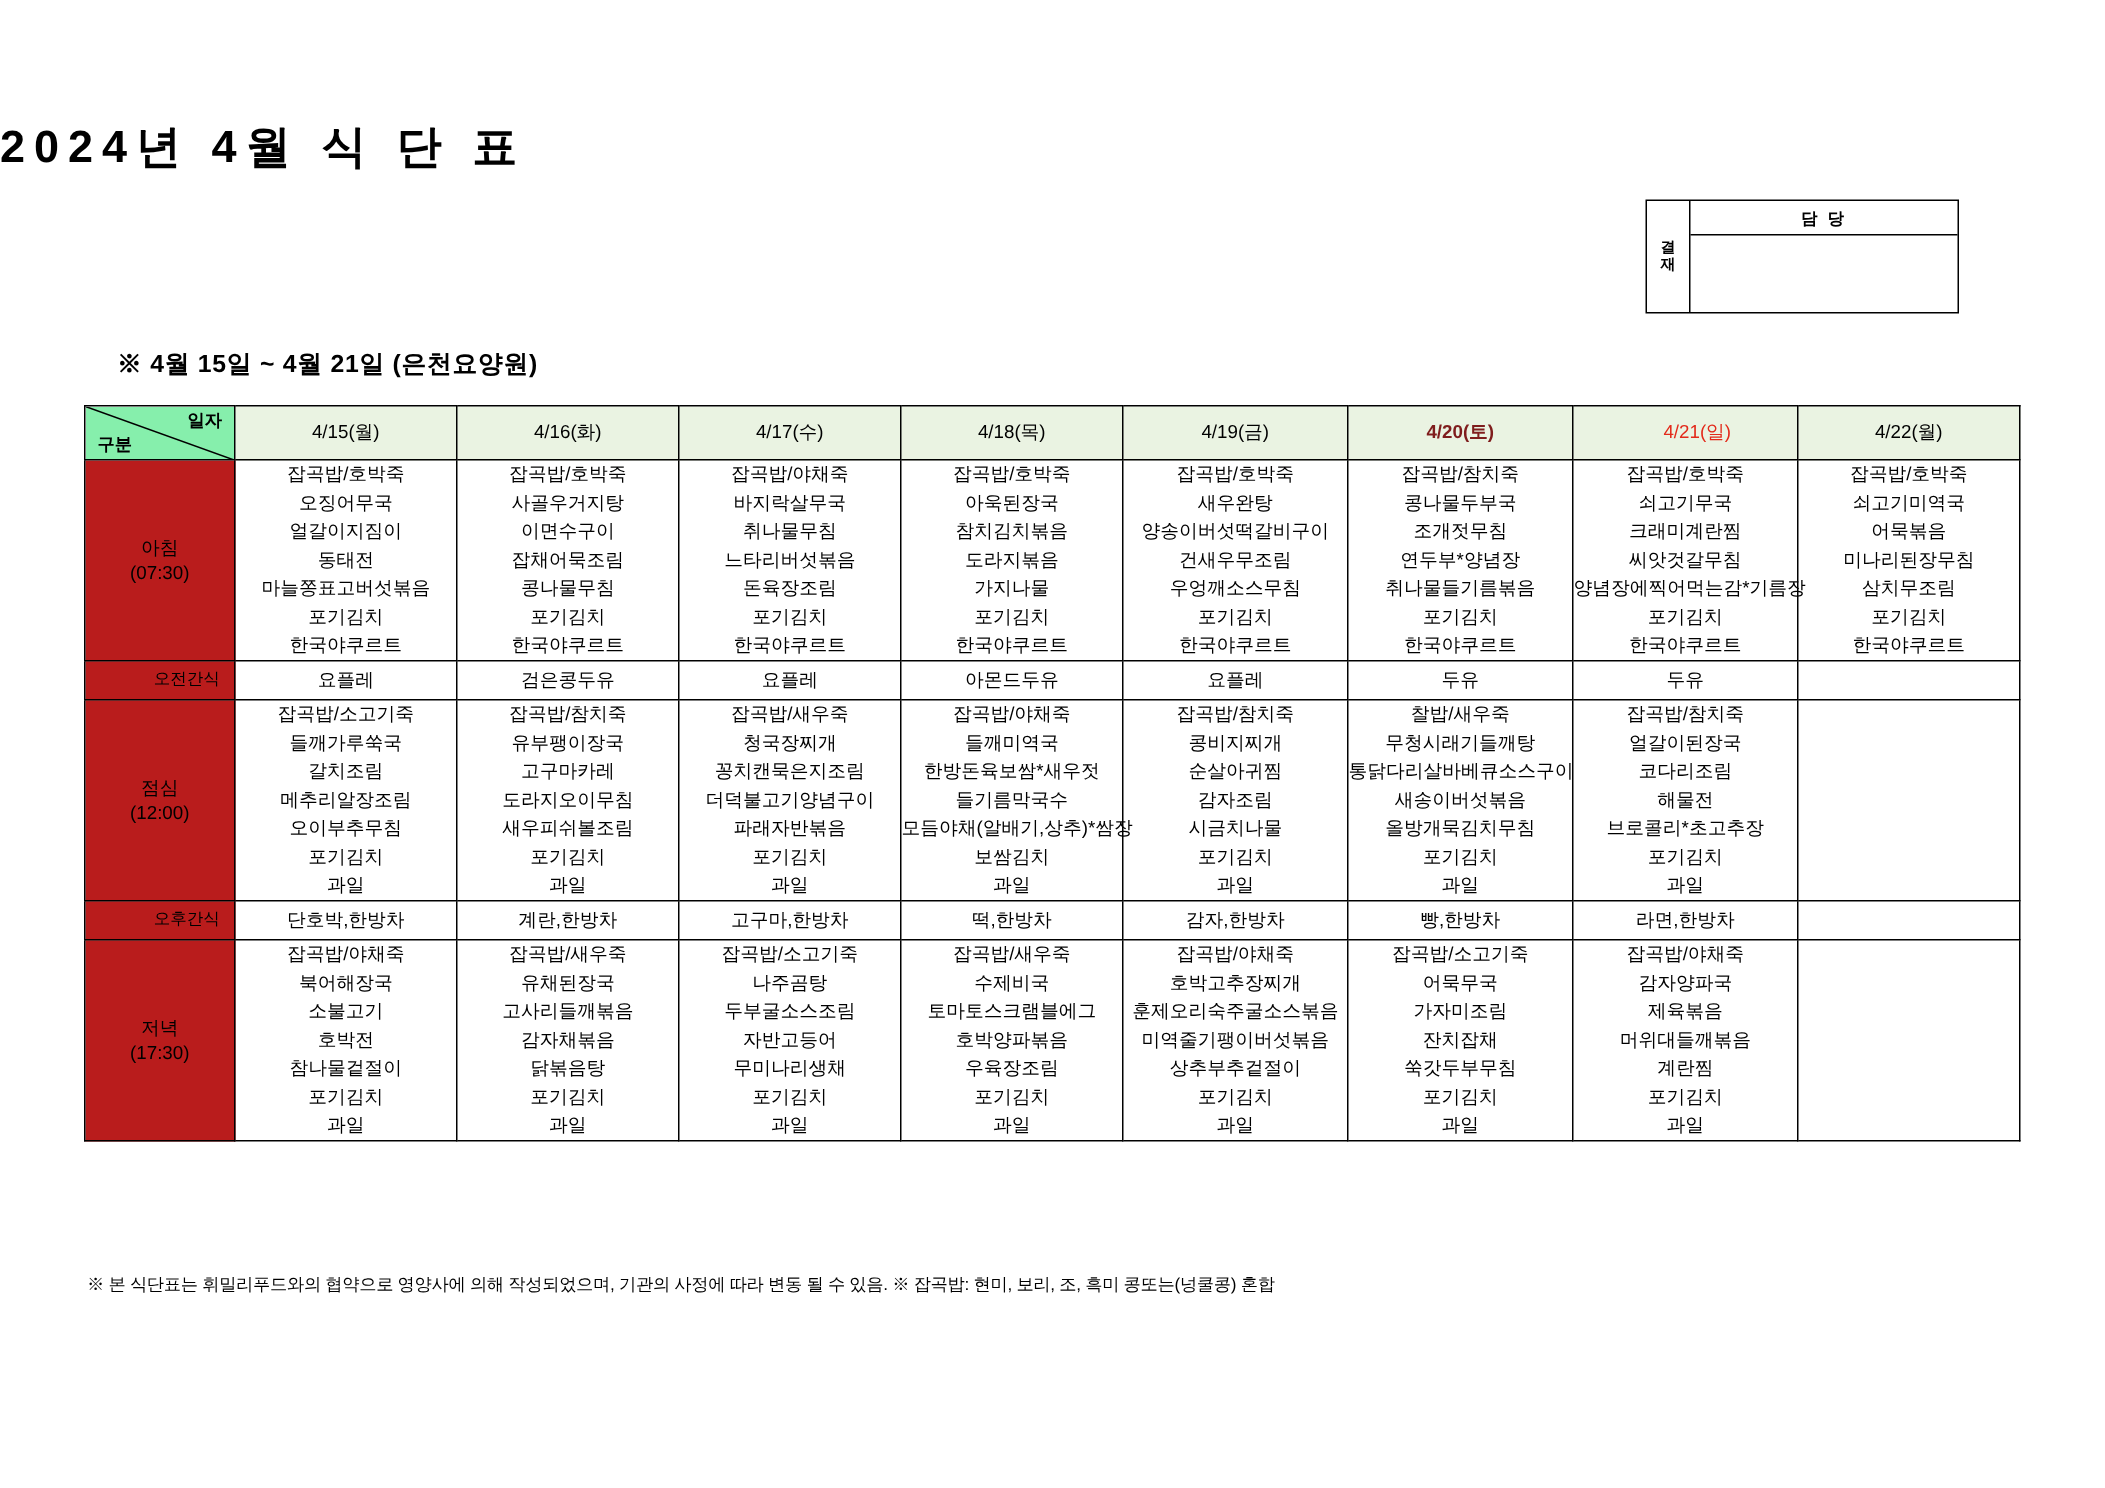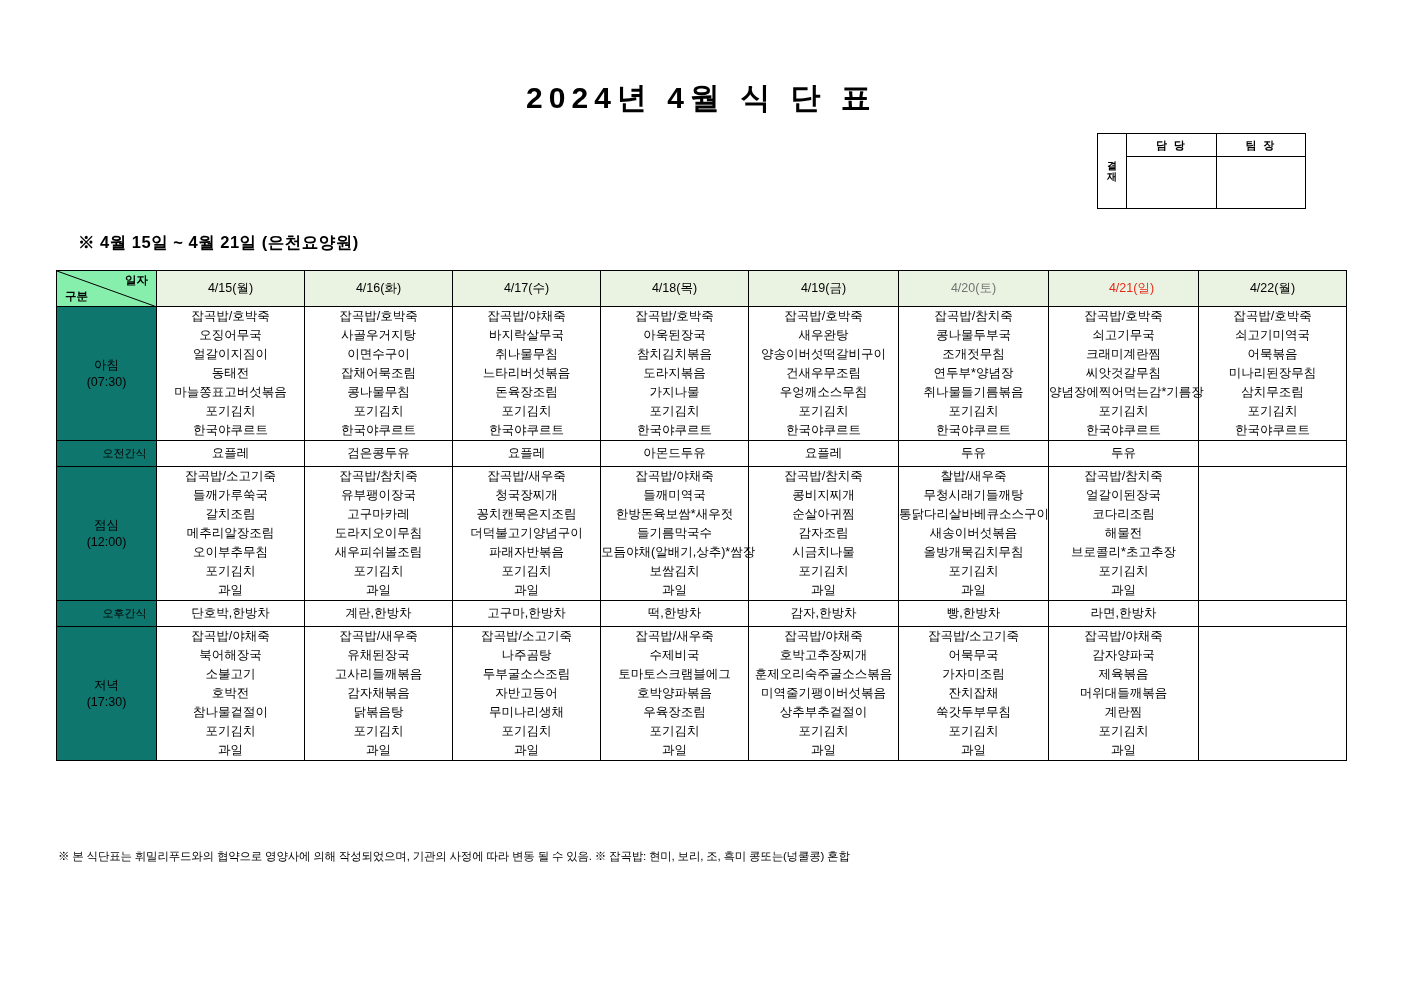--- a/index.html
+++ b/index.html
@@ -19,21 +19,20 @@
     position: relative;
     width: 1403px;
     height: 992px;
     box-sizing: border-box;
   }
   .doc-title {
     position: absolute;
     top: 78px;
     left: 0;
     width: 1403px;
-    text-align: center;
     font-size: 30px;
     font-weight: bold;
     letter-spacing: 6px;
     font-family: "Liberation Sans", sans-serif;
   }
   
   .approval {
     position: absolute;
     top: 133px;
     left: 1097px;
@@ -133,24 +132,24 @@
     left: 8px;
     font-size: 11.5px;
     font-weight: bold;
   }
   .day-head {
     background: #eaf3e2;
     height: 36px;
     font-size: 16px;
     font-weight: bold;
   }
-  .day-head.sat { color: #737373; }
+  .day-head.sat { color: #7f1d1d; font-weight: bold; }
   .day-head.sun { color: #e32a1b; padding-left: 16px; }
   .rowlabel {
-    background: #0f766e;
+    background: #b91c1c;
     font-size: 15px;
     font-weight: bold;
     line-height: 1.35;
     width: 100px;
   }
   .rowlabel.small {
     font-size: 11px;
     height: 26px;
     padding-left: 36px;
   }
@@ -182,24 +181,20 @@
   <div class="approval">
     <div class="approval-label">
       <span>
         <span>결</span><br>
         <span>재</span>
       </span>
     </div>
     <div class="approval-cols">
       <div class="approval-col">
         <div class="approval-col-head">담 당</div>
-        <div class="approval-col-body"></div>
-      </div>
-      <div class="approval-col">
-        <div class="approval-col-head">팀 장</div>
         <div class="approval-col-body"></div>
       </div>
     </div>
   </div>
 
   <div class="period">※ 4월 15일 ~ 4월 21일 (은천요양원)</div>
 
   <table class="menu">
     <colgroup>
       <col style="width:100px">

